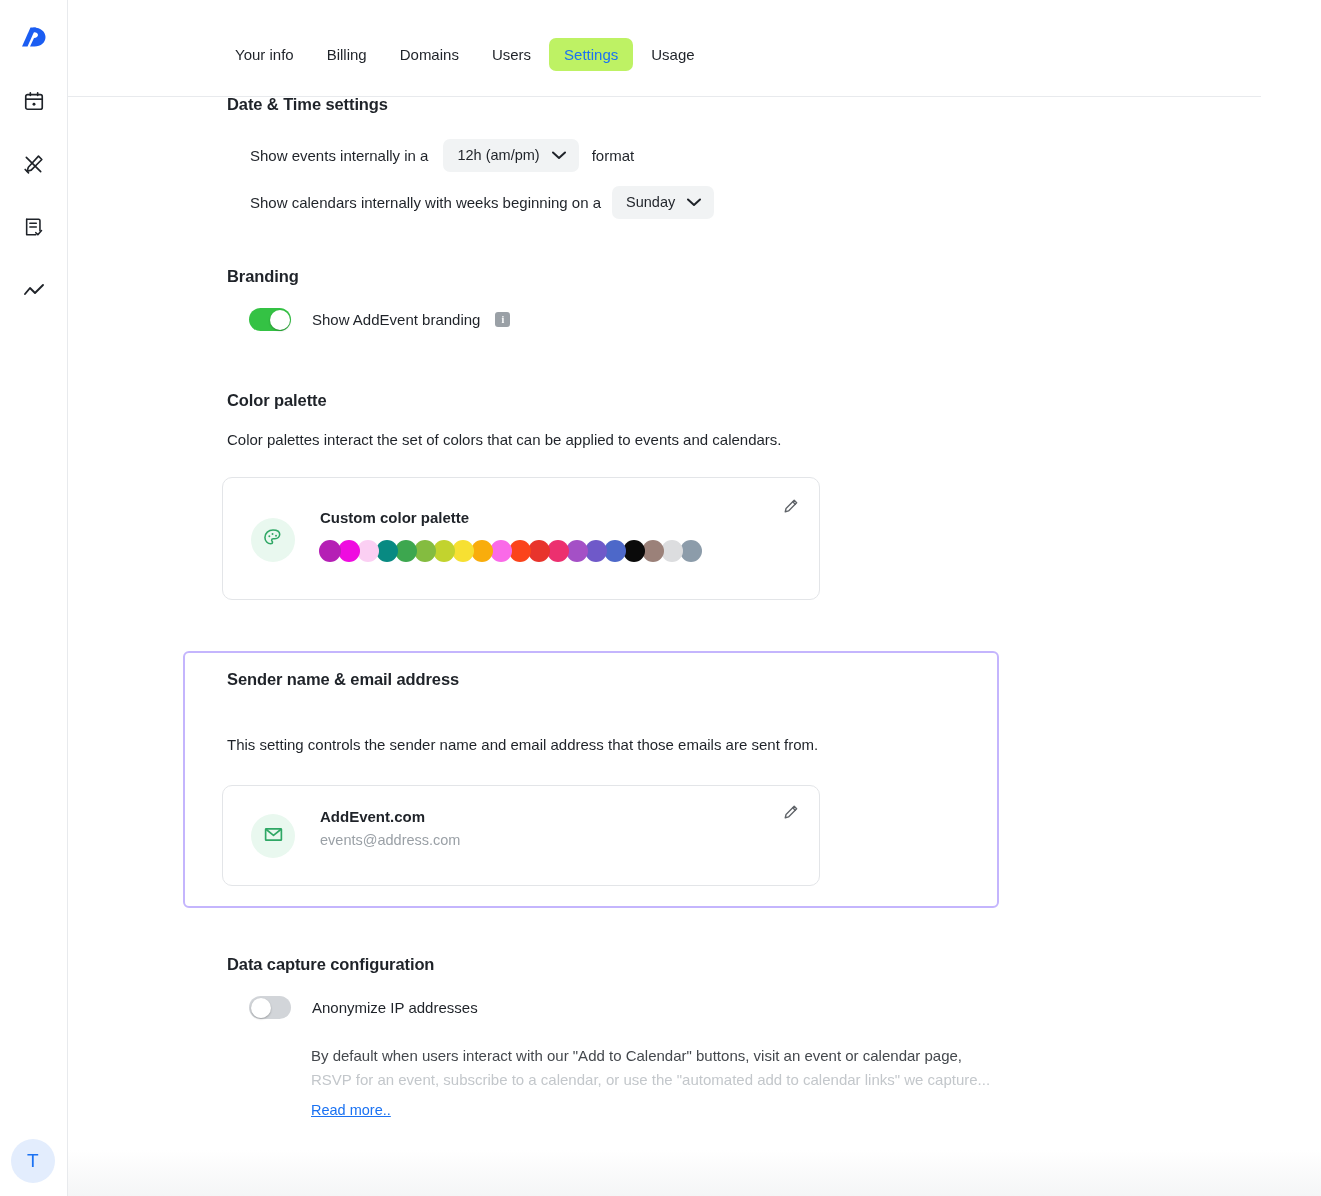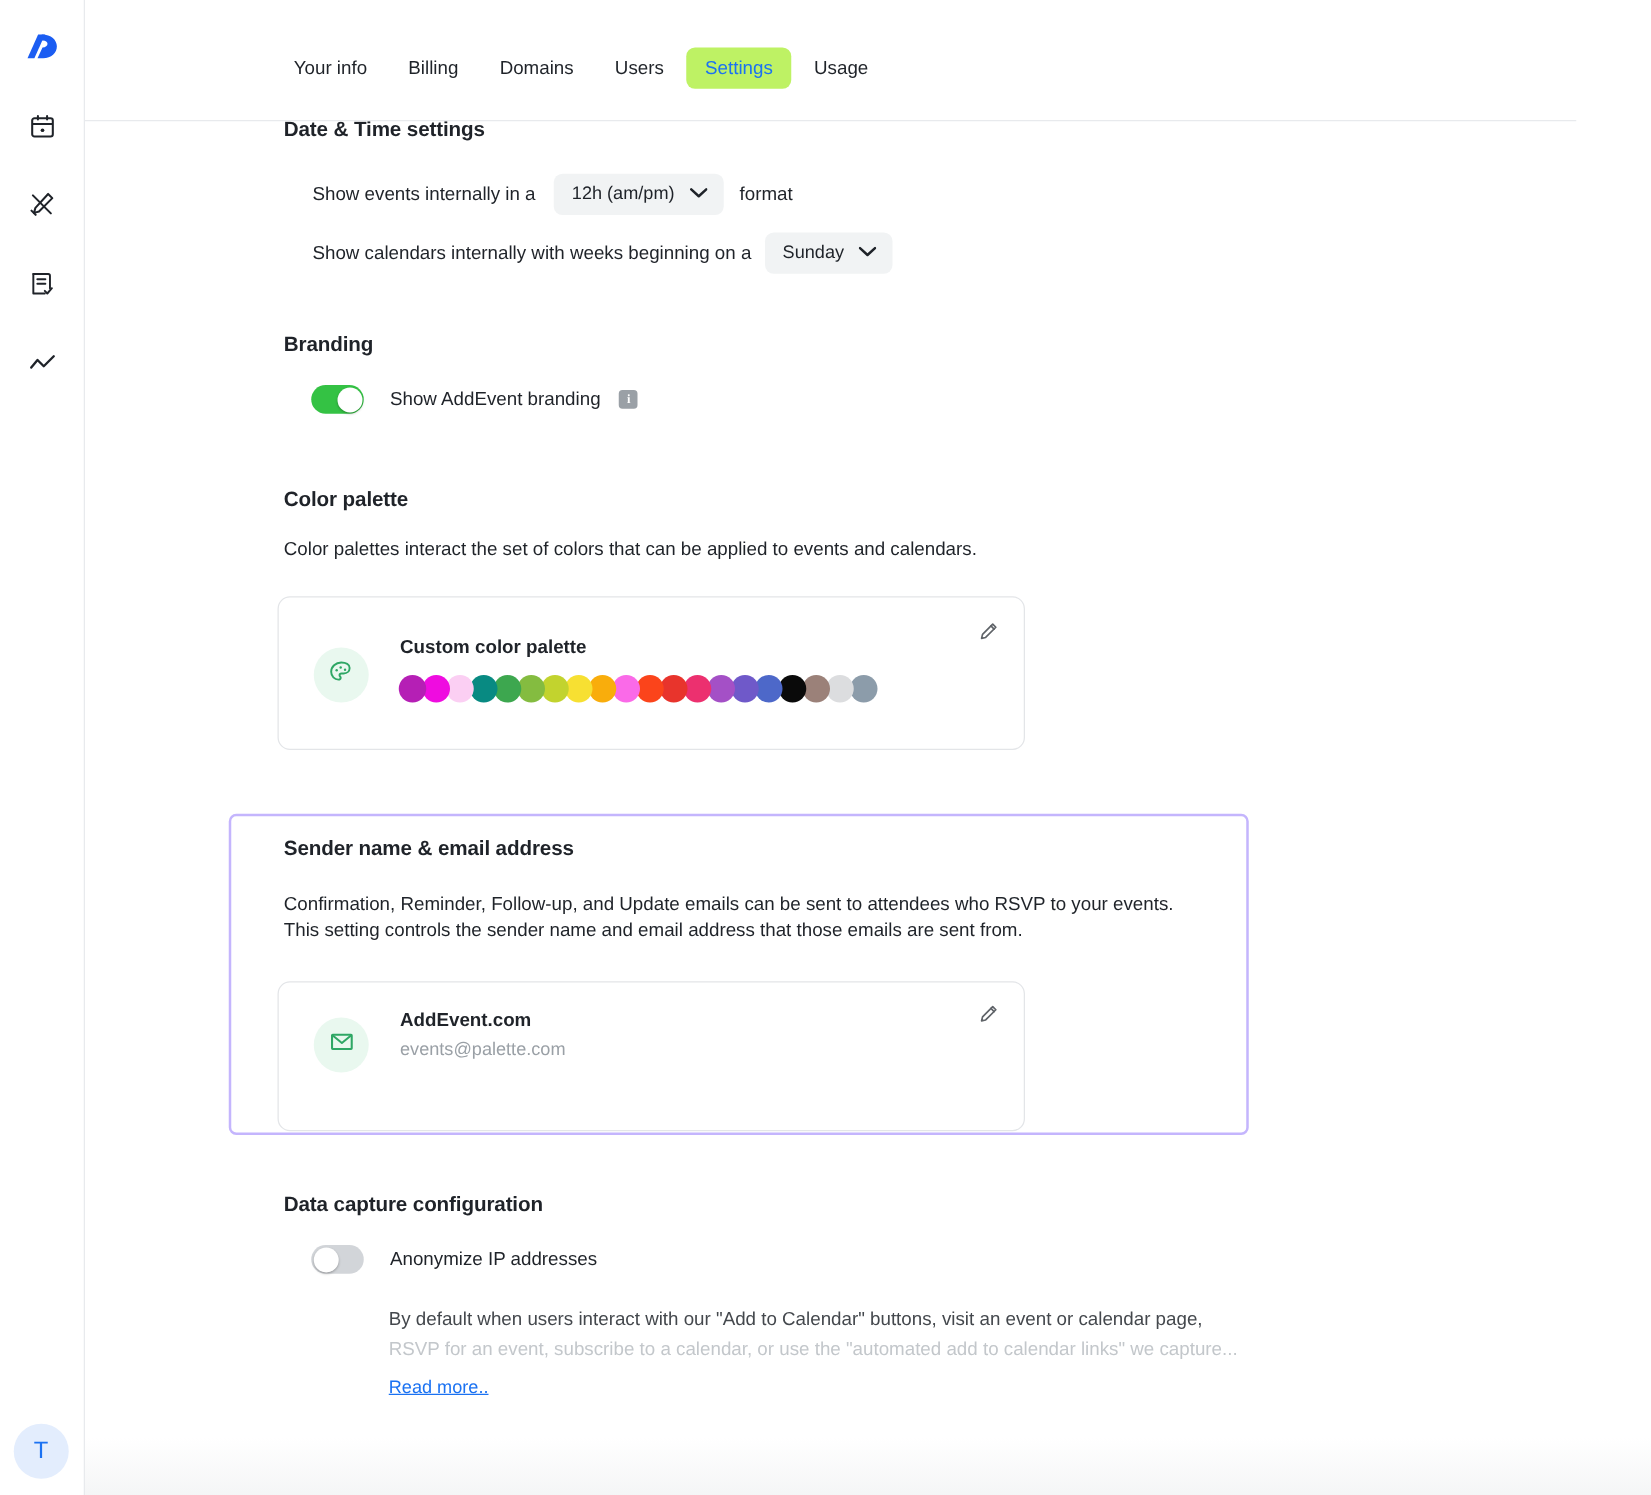--- a/index.html
+++ b/index.html
@@ -442,36 +442,35 @@
               <path d="M15.2 5.3 L18.7 8.8"></path>
             </svg>
           </span>
         </div>
       </div>
 
       <div class="highlight-box" style="position:absolute;left:115px;top:651px;width:816px;height:257px;">
 
         <div class="section-title" style="position:absolute;left:42px;top:17px;">Sender name &amp; email address</div>
 
-        <div class="body-text" style="position:absolute;left:42px;top:60px;">Confirmation, Reminder, Follow-up, and Update emails can be sent to attendees who RSVP to your events.</div>
         <div class="body-text" style="position:absolute;left:42px;top:81px;">This setting controls the sender name and email address that those emails are sent from.</div>
 
-        <div class="card" style="position:absolute;left:37px;top:132px;width:598px;height:120px;">
+        <div class="card" style="position:absolute;left:37px;top:132px;width:598px;height:101px;">
           <div class="card-icon" style="position:absolute;left:28px;top:28px;">
             <span>
               <svg width="21" height="21" viewBox="0 0 24 24" fill="none" stroke="#2fa765" stroke-width="1.9" stroke-linejoin="round">
                 <rect x="3" y="5.5" width="18" height="13" rx="0.6"></rect>
                 <path d="M3.4 6 L12 13 L20.6 6"></path>
               </svg>
             </span>
           </div>
 
           <div style="position:absolute;left:97px;top:22px;font-size:15px;font-weight:bold;color:#1f2329;">AddEvent.com</div>
 
-          <div class="muted" style="position:absolute;left:97px;top:46px;font-size:14.5px;">events@palette.com</div>
+          <div class="muted" style="position:absolute;left:97px;top:46px;font-size:14.5px;">events@address.com</div>
 
           <div class="pencil-btn" style="right:18px;top:17px;">
             <span>
               <svg width="17" height="17" viewBox="0 0 24 24" fill="none" stroke="#5f6368" stroke-width="1.9" stroke-linecap="round" stroke-linejoin="round">
                 <path d="M17.2 3.3 L20.7 6.8 L9.2 18.3 L4.6 19.4 L5.7 14.8 Z"></path>
                 <path d="M15.2 5.3 L18.7 8.8"></path>
               </svg>
             </span>
           </div>
         </div>

